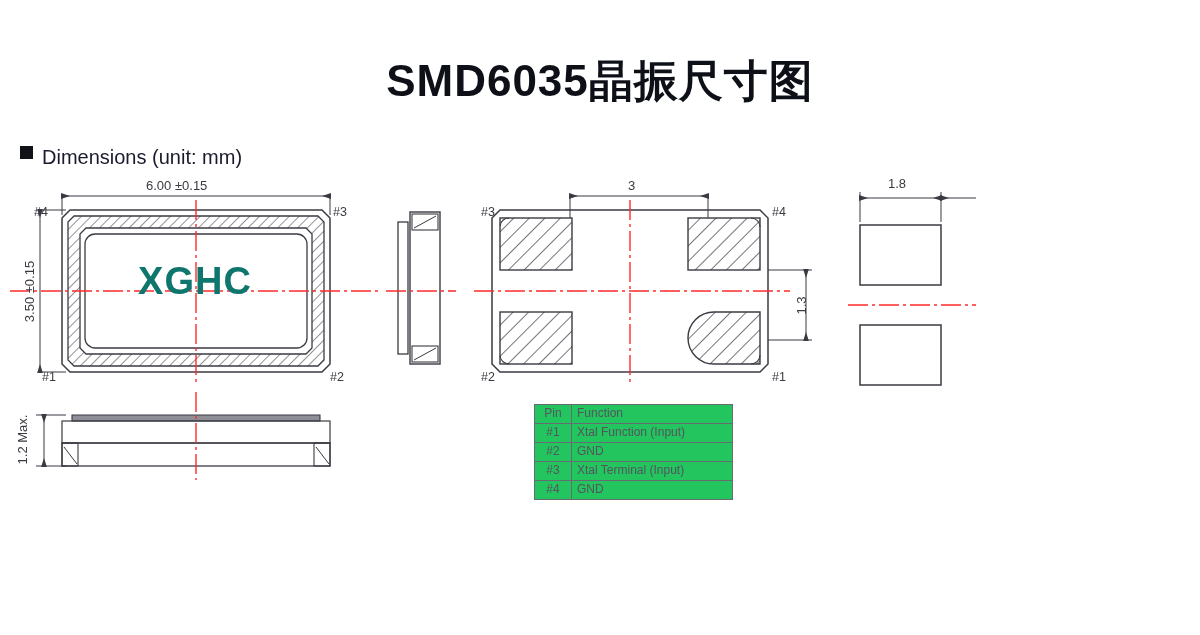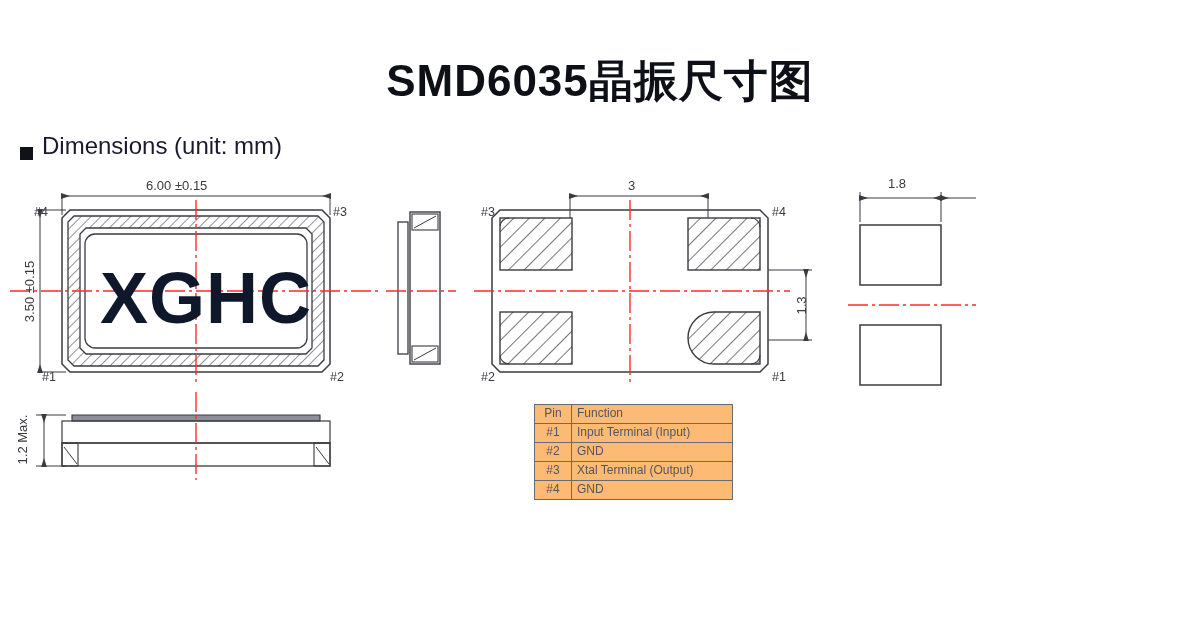--- a/index.html
+++ b/index.html
@@ -28,27 +28,28 @@
     text-align: center;
     font-size: 44px;
     font-weight: bold;
     letter-spacing: 1px;
     color: #0d1117;
     white-space: nowrap;
   }
   
   .section-header {
     position: absolute;
-    font-size: 24px;
+    font-size: 20px;
     font-weight: normal;
     color: #1a1a2e;
     white-space: nowrap;
     display: flex;
-    align-items: flex-end;
+    align-items: flex-start;
     gap: 9px;
+    margin-top: 14px;
   }
   .sq-bullet {
     display: inline-block;
     width: 13px;
     height: 13px;
     background: #111118;
   }
   #hdr-dimensions { left: 20px; top: 132px; }
   #hdr-landpattern { left: 863px; top: 132px; }
 
@@ -78,35 +79,35 @@
     color: #3a3a42;
     white-space: nowrap;
   }
   
   #device-mark {
     position: absolute;
     left: 100px;
     top: 262px;
     width: 190px;
     text-align: center;
-    font-size: 72px;
+    font-size: 38px;
     font-weight: bold;
     letter-spacing: 1px;
-    color: #0f172a;
+    color: #0f766e;
     line-height: 1;
   }
   
   #pin-table {
     position: absolute;
     left: 534px;
     top: 404px;
     border-collapse: collapse;
     font-size: 12px;
     color: #55555e;
-    background: #fdba74;
+    background: #22c55e;
   }
   #pin-table td, #pin-table th {
     border: 1px solid #6a6a72;
     padding: 1px 5px 2px 5px;
     font-weight: normal;
     text-align: left;
     height: 15px;
     line-height: 15px;
   }
   #pin-table .col-pin {
@@ -314,29 +315,29 @@
   <table id="pin-table">
     <thead>
       <tr>
         <th class="col-pin">Pin</th>
         <th class="col-fn">Function</th>
       </tr>
     </thead>
     <tbody>
       <tr>
         <td class="col-pin">#1</td>
-        <td class="col-fn">Input Terminal (Input)</td>
+        <td class="col-fn">Xtal Function (Input)</td>
       </tr>
       <tr>
         <td class="col-pin">#2</td>
         <td class="col-fn">GND</td>
       </tr>
       <tr>
         <td class="col-pin">#3</td>
-        <td class="col-fn">Xtal Terminal (Output)</td>
+        <td class="col-fn">Xtal Terminal (Input)</td>
       </tr>
       <tr>
         <td class="col-pin">#4</td>
         <td class="col-fn">GND</td>
       </tr>
     </tbody>
   </table>
 
 </div>
 

